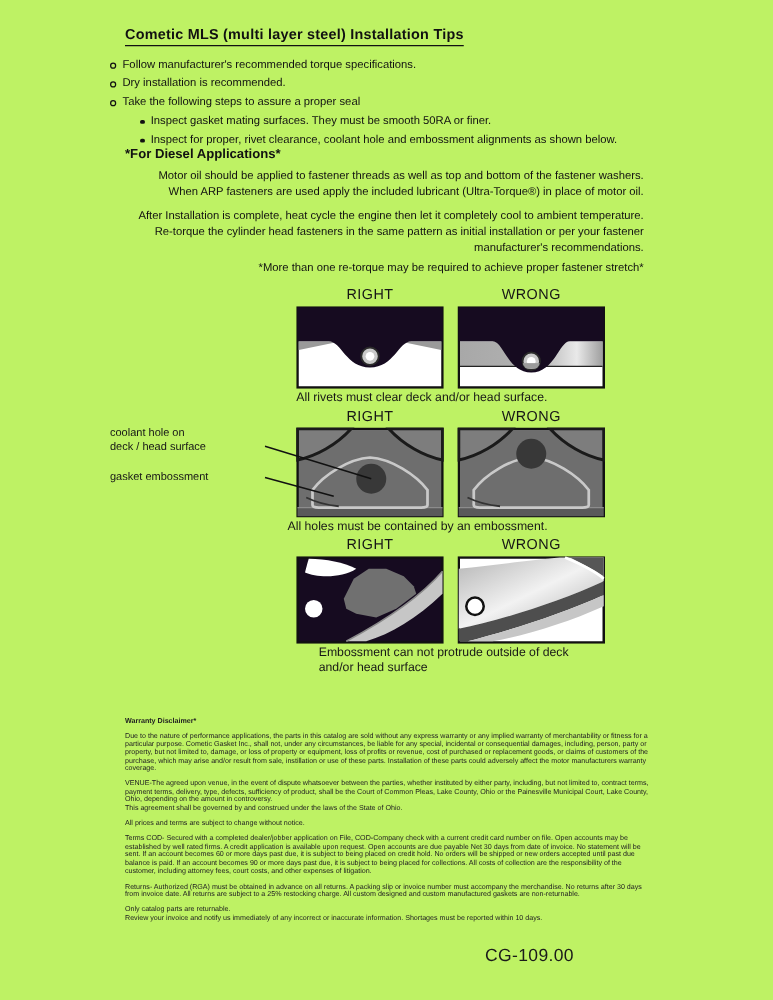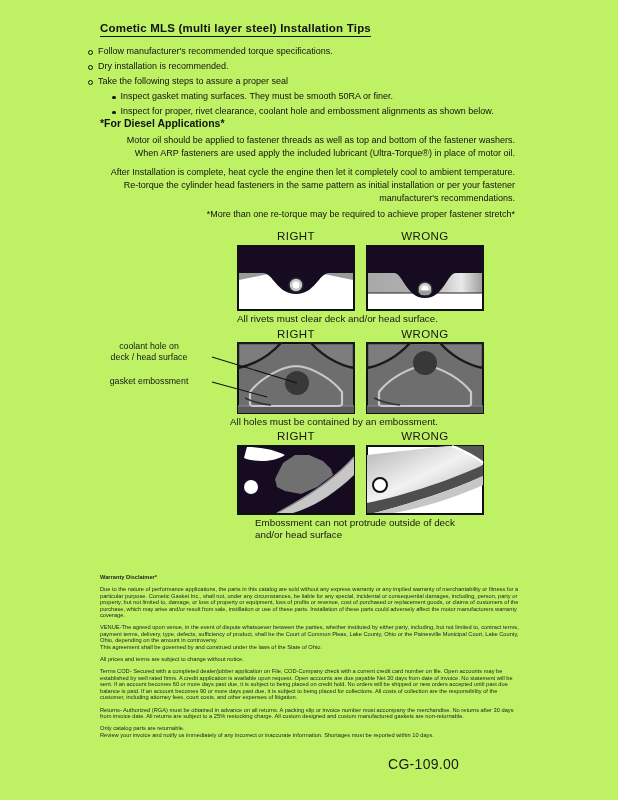--- a/index.html
+++ b/index.html
@@ -24,21 +24,21 @@
   .marker-f { flex:0 0 auto; width:3.5px; height:3.5px; background:#111; border-radius:50%; margin:3.5px 5px 0 0; }
 
   
   .sec-head { position:absolute; left:100px; top:117px; font-size:10.5px; font-weight:bold; }
   .body-par { position:absolute; left:103px; width:412px; font-size:9px; line-height:13px;text-align:right; }
 
   
   .dlabel { position:absolute; width:118px; text-align:center; font-size:11.5px; letter-spacing:.4px; color:#161616; }
   .dcap { position:absolute; font-size:9.8px; color:#161616; }
   .dbox { position:absolute; }
-  .anno { position:absolute; width:122px; text-align:center; font-size:8.8px; line-height:10.5px; white-space:pre-line; color:#161616; }
+  .anno { position:absolute; width:122px; text-align:left; font-size:8.8px; line-height:10.5px; white-space:pre-line; color:#161616; }
 
   
   .legal { position:absolute; left:100px; top:574px; width:420px; font-size:5.7px; line-height:6.4px; color:#222; }
   .legal .lh { font-weight:bold; margin:0 0 6px 0; }
   .lp { margin:0 0 6px 0; }
   .lp.tight { margin:0; }
 
   .pagenum { position:absolute; left:388px; top:756px; font-size:14px; letter-spacing:.3px; color:#1a1a1a; }
 </style>
 </head>

